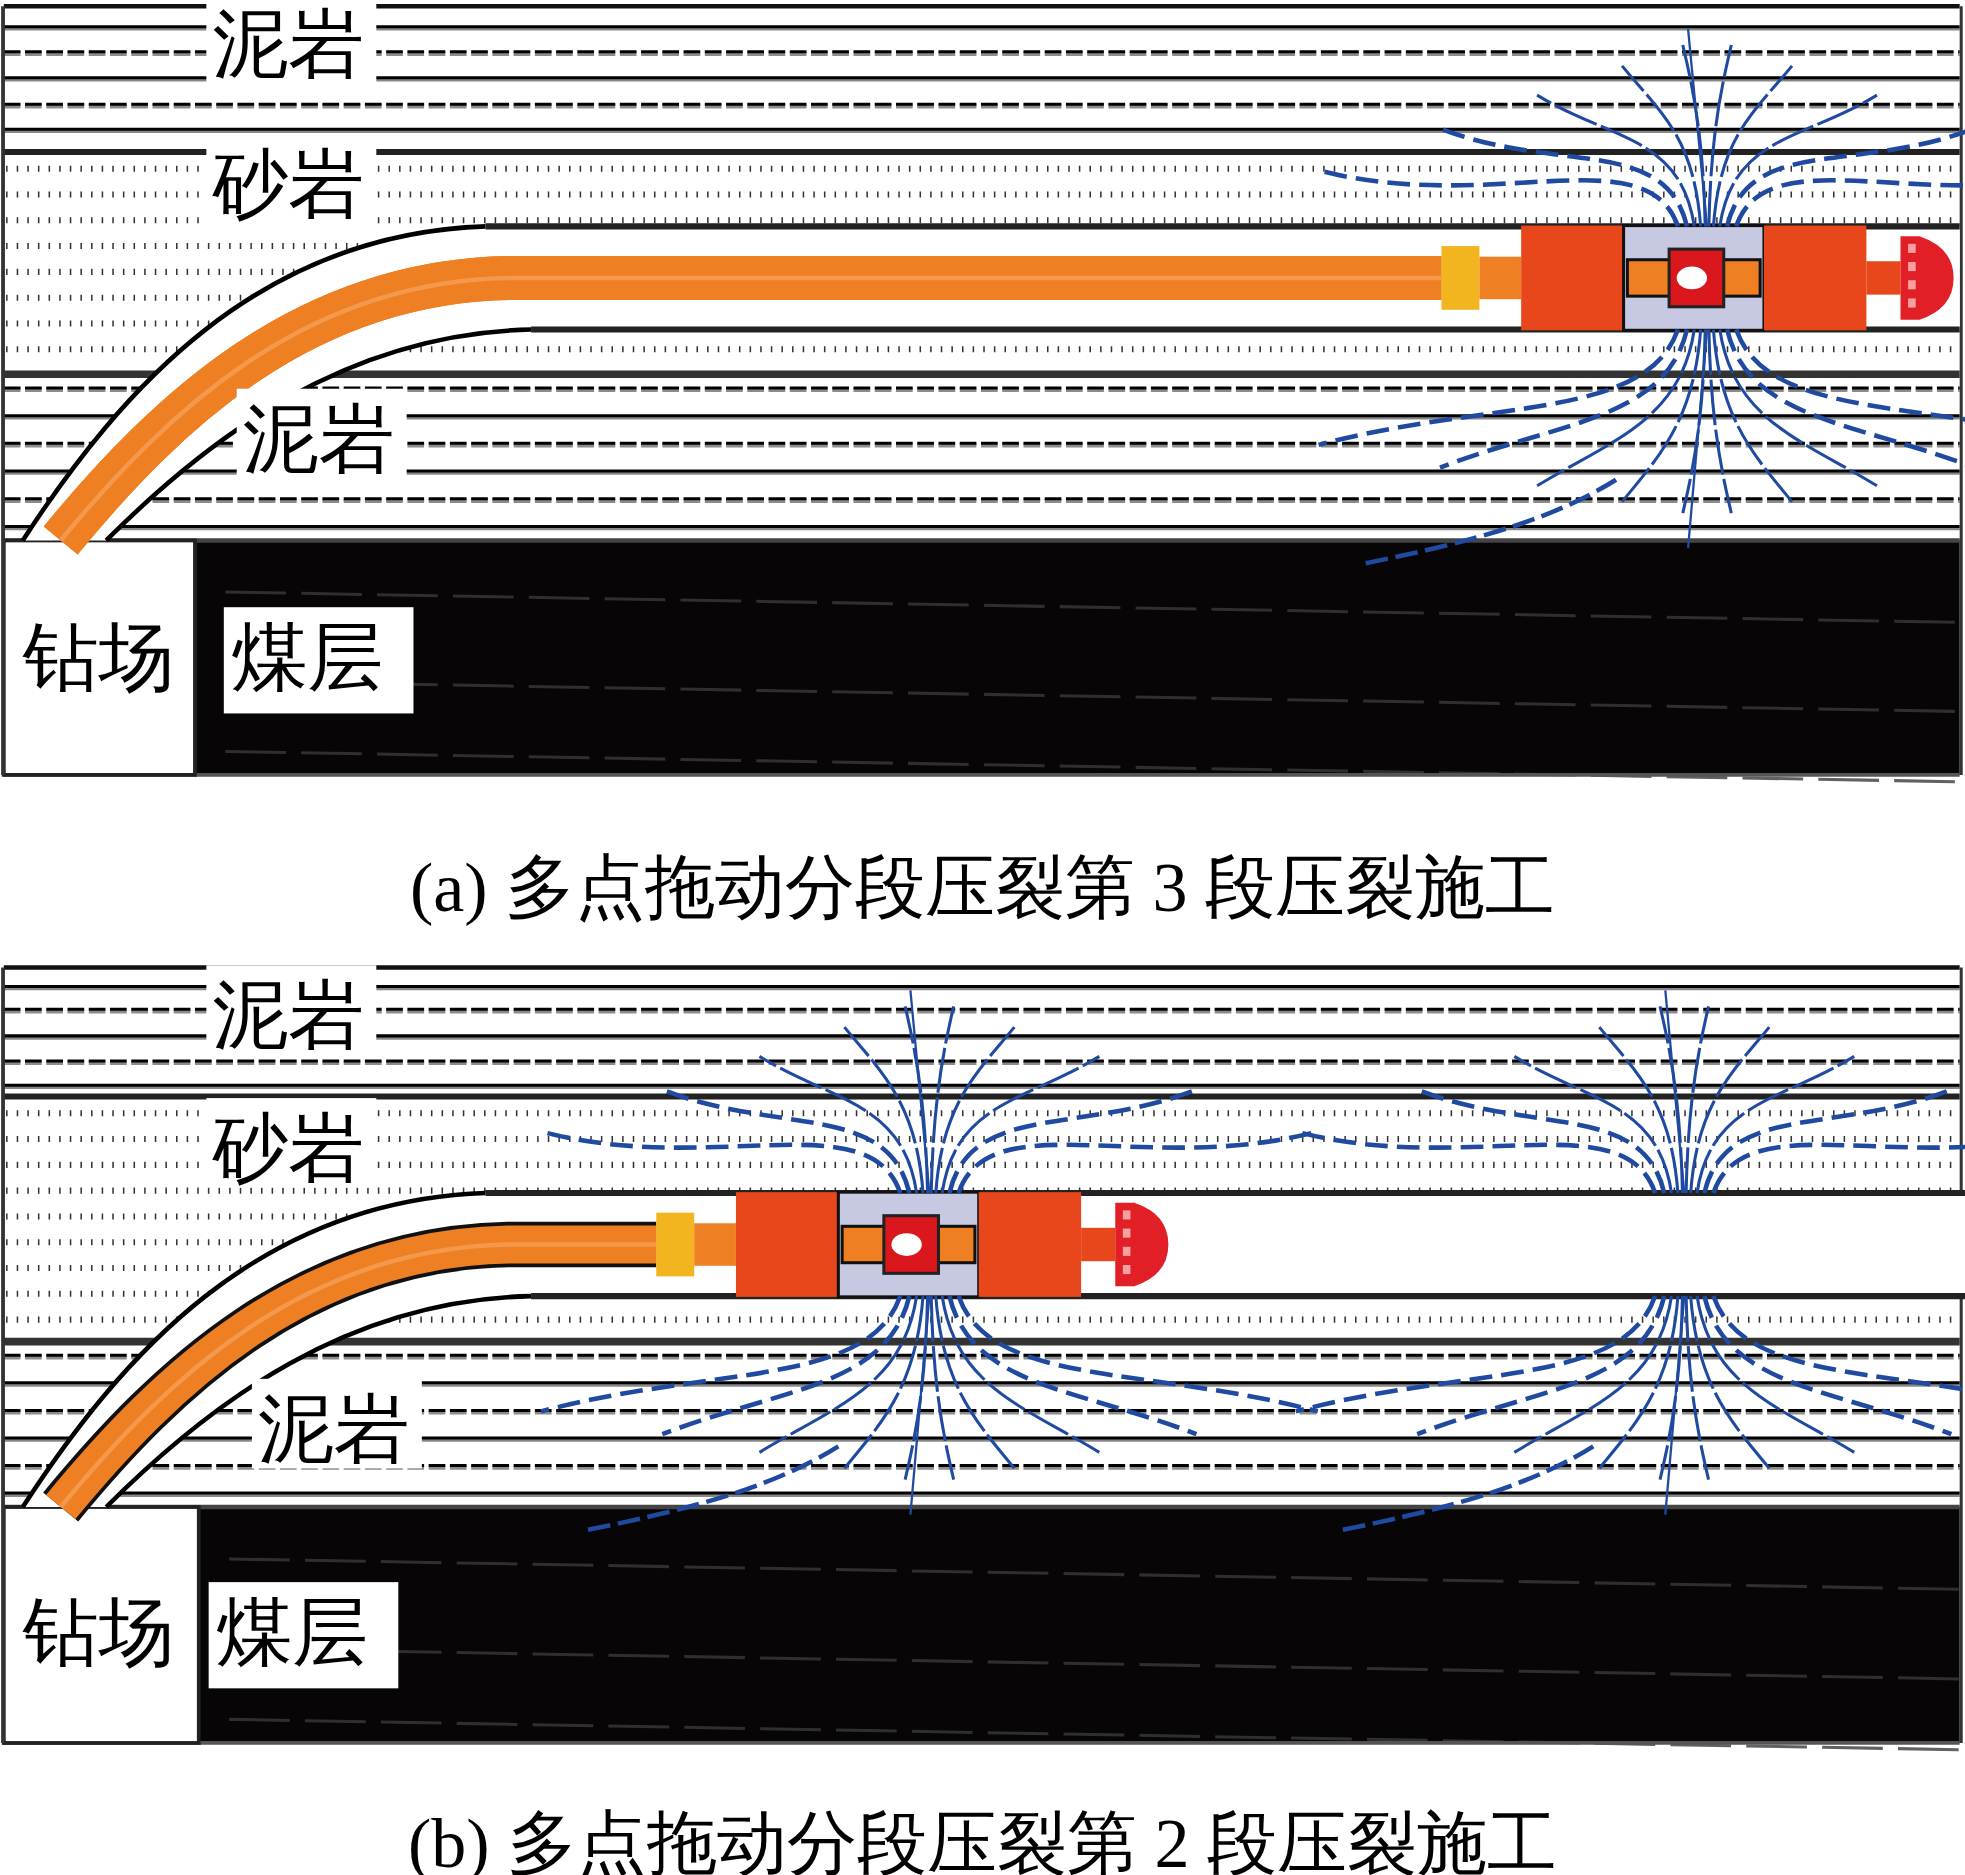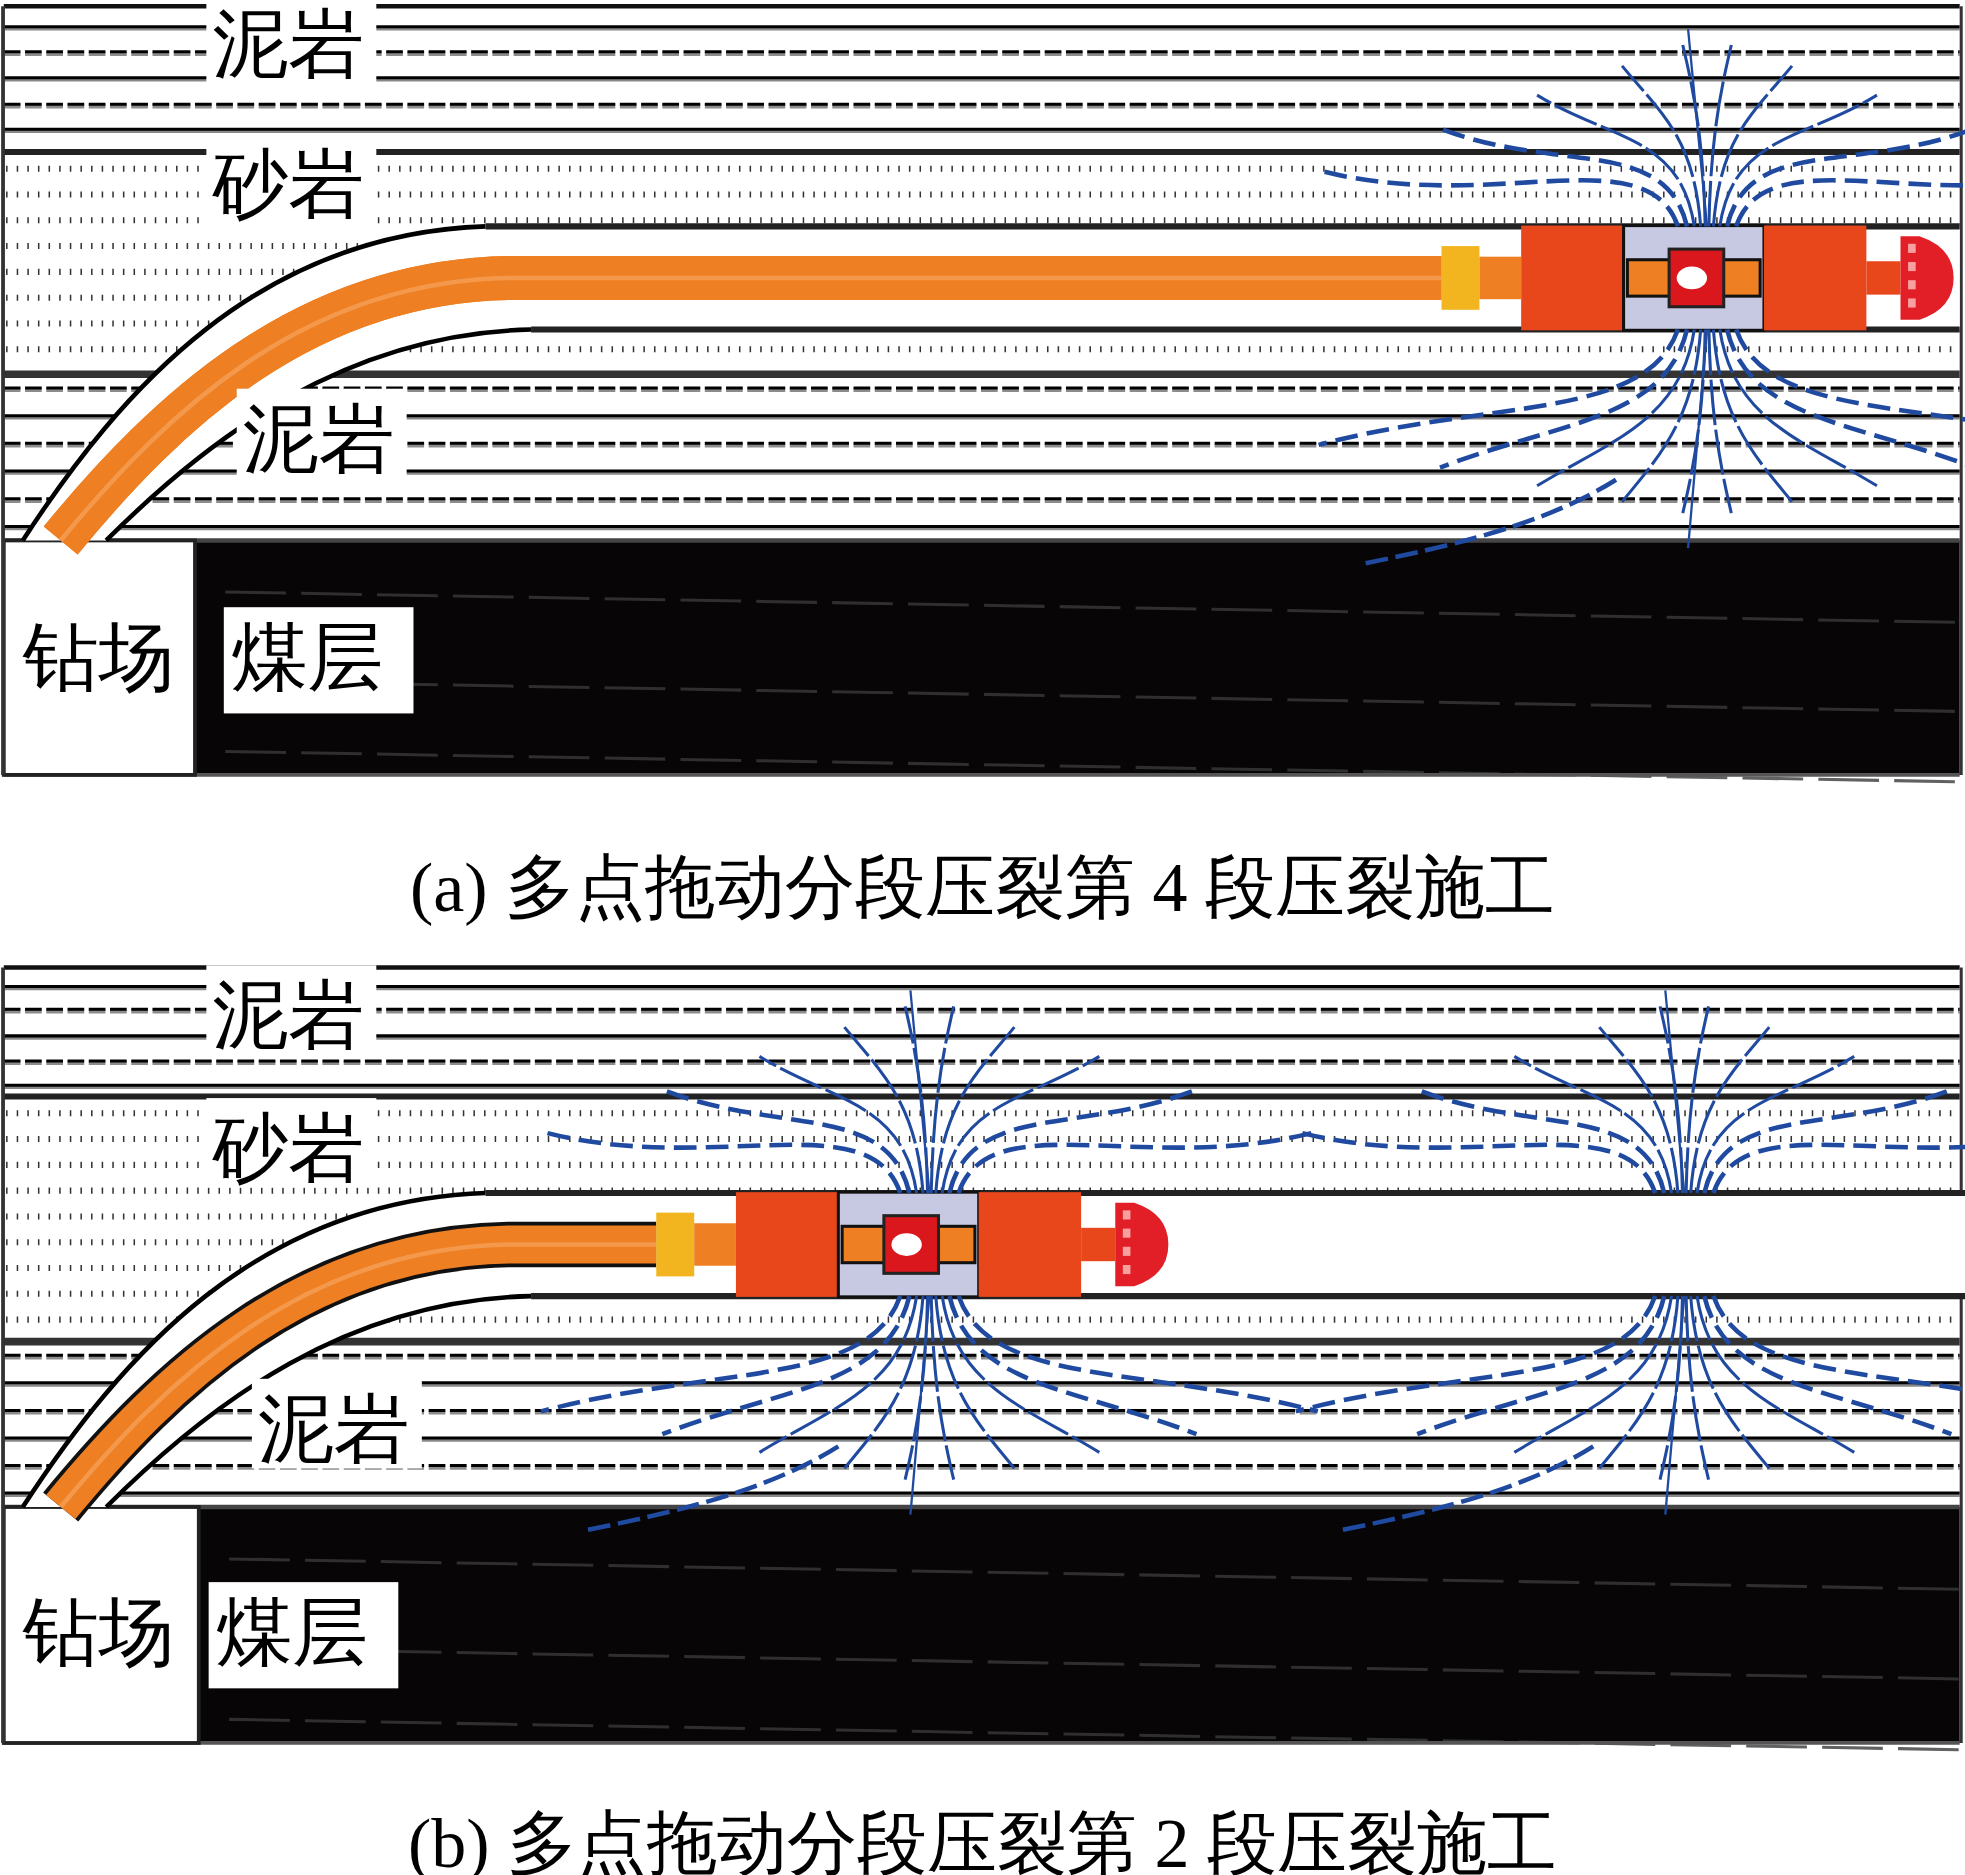--- a/index.html
+++ b/index.html
@@ -275,15 +275,15 @@
         <text x="340" y="1917" class="layer-label">泥岩</text>
       </g>
       <text x="30" y="2185" class="layer-label">钻场</text>
       <g>
         <rect x="275" y="2085" width="250" height="140" fill="#fff"></rect>
         <text x="285" y="2185" class="layer-label">煤层</text>
       </g>
     </g>
 </svg>
 
-<div class="caption" style="top:841px;">(a) 多点拖动分段压裂第 4 段压裂施工</div>
+<div class="caption" style="top:841px;">(a) 多点拖动分段压裂第 3 段压裂施工</div>
 <div class="caption" style="top:1797px;">(b) 多点拖动分段压裂第 2 段压裂施工</div>
 
 
 </body></html>

